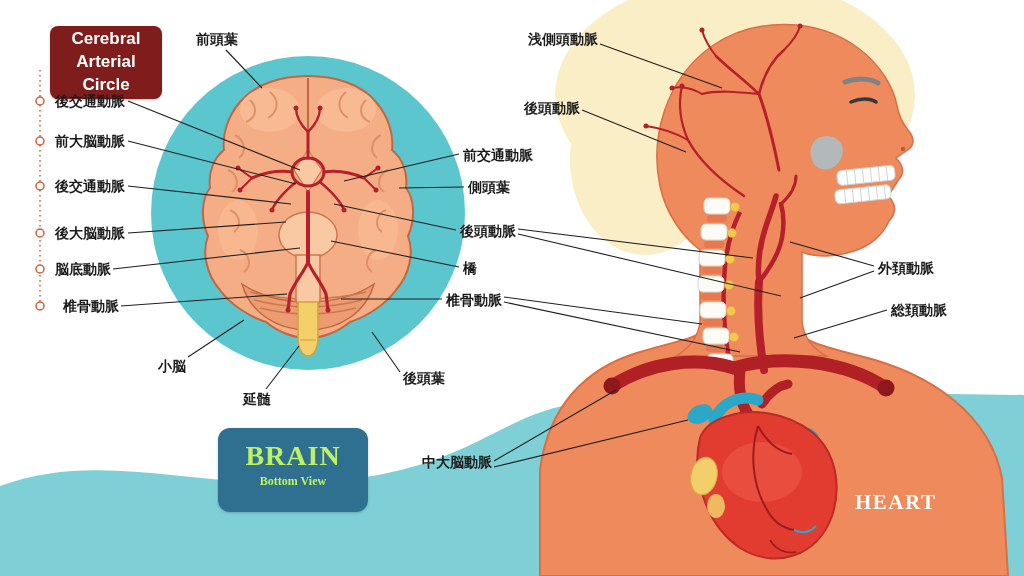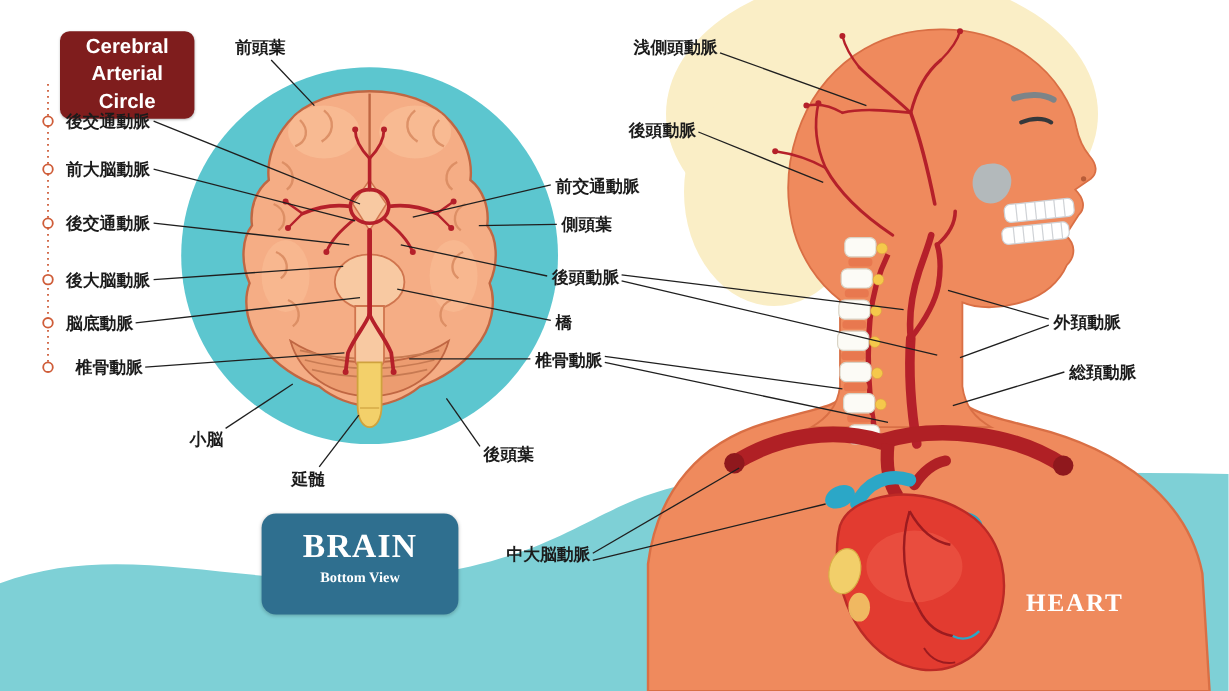--- a/index.html
+++ b/index.html
@@ -3,22 +3,22 @@
 <meta charset="utf-8">
 <style>
   html,body{margin:0;padding:0;background:#ffffff;}
   .stage{position:relative;width:1024px;height:576px;background:#ffffff;overflow:hidden;
          font-family:"Liberation Sans",sans-serif;}
   .stage svg{position:absolute;left:0;top:0;}
   .lbl{position:absolute;font-weight:700;font-size:14px;color:#1b1b1b;white-space:nowrap;line-height:1.1;}
   .badge{position:absolute;left:50px;top:26px;width:104px;padding:2px 4px;background:#7f1d1d;
          border-radius:8px;color:#ffffff;text-align:center;font-weight:700;font-size:17px;
          line-height:1.35;box-shadow:0 1px 2px rgba(0,0,0,.25);}
-  .caption{position:absolute;left:218px;top:428px;width:164px;height:84px;background:#2f6f8f;
-           border-radius:12px;color:#ffffff;text-align:center;
+  .caption{position:absolute;left:218px;top:428px;width:150px;height:84px;background:#2f6f8f;
+           border-radius:12px;color:#bef264;text-align:center;
            font-family:"Liberation Serif",serif;box-shadow:0 1px 3px rgba(0,0,0,.2);}
   .caption .t1{font-size:28px;font-weight:700;letter-spacing:1px;margin-top:12px;}
   .caption .t2{font-size:12px;font-weight:700;margin-top:2px;}
   .heart-word{position:absolute;left:810px;top:490px;color:#ffffff;
               font-family:"Liberation Serif",serif;font-weight:700;font-size:21px;letter-spacing:1.5px;margin-left:45px;}
 </style>
 </head>
 <body>
 
 <div class="stage">

